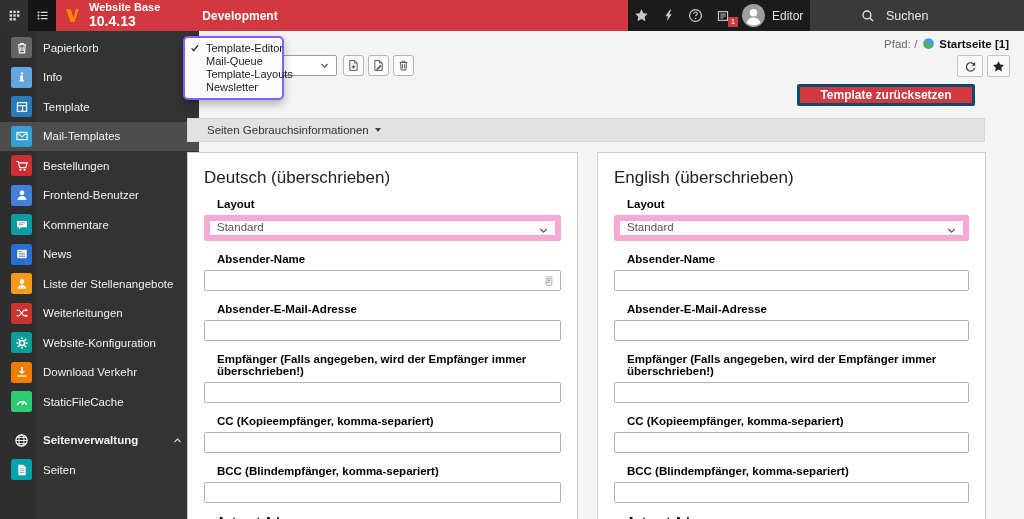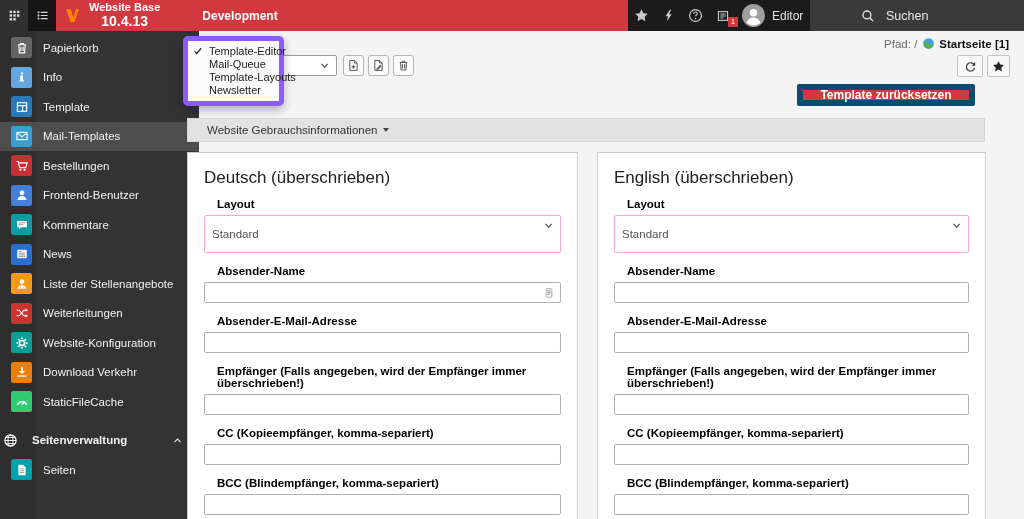--- a/index.html
+++ b/index.html
@@ -6,21 +6,21 @@
   .stage{position:relative;width:1024px;height:519px;overflow:hidden;
          font-family:"Liberation Sans",sans-serif;background:#f4f4f4;
          -webkit-font-smoothing:antialiased;}
   .stage *{box-sizing:border-box;}
 
   
   .topbar{position:absolute;top:0;left:0;width:1024px;height:31px;display:flex;background:#1b1b1b;z-index:40;}
   .tb-sq{width:28px;height:31px;display:flex;align-items:center;justify-content:center;color:#ddd;cursor:pointer;}
   .tb-sq.modules{background:#303030;}
   .tb-sq.pagetree{background:#161616;}
-  .tb-brand{width:572px;height:31px;background:#d2383f;display:flex;align-items:center;color:#fff;text-align:center;}
+  .tb-brand{width:572px;height:31px;background:#d2383f;display:flex;align-items:center;color:#fff;}
   .tb-logo{margin-left:8px;display:flex;align-items:center;}
   .tb-title{margin-left:8px;line-height:1.05;}
   .tb-title .t1{font-size:11px;font-weight:bold;}
   .tb-title .t2{font-size:14px;font-weight:bold;}
   .tb-env{margin-left:42px;font-size:12px;font-weight:bold;}
   .tb-icons{flex:0 0 182px;background:#1b1b1b;display:flex;align-items:center;color:#c8c8c8;}
   .tb-ic{width:27px;display:flex;justify-content:center;align-items:center;position:relative;cursor:pointer;}
   .tb-badge{position:absolute;right:-2px;bottom:-4px;background:#d2383f;color:#fff;font-size:8px;
             line-height:10px;min-width:10px;text-align:center;padding:0 1px;}
   .tb-user{display:flex;align-items:center;margin-left:6px;cursor:pointer;}
@@ -31,65 +31,65 @@
   .tb-search input::placeholder{color:#e8e8e8;opacity:1;}
 
   
   .sidebar{position:absolute;top:31px;left:0;width:199px;height:488px;background:#333;overflow:hidden;}
   .sidebar::before{content:"";position:absolute;left:0;top:0;width:36px;height:100%;background:#2e2e2e;}
   .sb-list{position:relative;padding-top:2px;}
   .sb-item{height:29.5px;display:flex;align-items:center;padding-left:11px;cursor:pointer;position:relative;}
   .sb-item.selected{background:#4d4d4d;}
   .sb-tile{width:21px;height:21px;border-radius:2.5px;display:flex;align-items:center;justify-content:center;flex:0 0 21px;}
   .sb-label{margin-left:11px;font-size:11.5px;color:#f1f1f1;white-space:nowrap;}
-  .sb-section{height:29.5px;display:flex;align-items:center;margin-top:9px;cursor:pointer;position:relative;}
+  .sb-section{height:29.5px;display:flex;align-items:center;padding-left:11px;margin-top:9px;cursor:pointer;position:relative;}
   .sb-section .sb-label{font-weight:bold;}
   .sb-sec-ico{width:21px;display:flex;justify-content:center;flex:0 0 21px;color:#fff;}
   .sb-chev{position:absolute;right:16px;color:#ddd;display:flex;}
 
   
   .path{position:absolute;top:37px;right:15px;display:flex;align-items:center;font-size:11.5px;color:#6a6a6a;z-index:5;}
   .path .globe{margin:0 4px 0 5px;display:flex;}
   .path .page{color:#111;font-weight:bold;cursor:pointer;}
   .mod-select{position:absolute;left:187px;top:55px;width:150px;height:21px;background:#fff;border:1px solid #9c9c9c;
               border-radius:2px;display:flex;align-items:center;justify-content:flex-end;padding-right:6px;color:#555;cursor:pointer;z-index:5;}
   .tool-btns{position:absolute;left:343px;top:55px;display:flex;gap:4px;z-index:5;}
   .tool-btn{width:21px;height:21px;background:#fbfbfb;border:1px solid #b5b5b5;border-radius:3px;
             display:flex;align-items:center;justify-content:center;color:#555;cursor:pointer;}
   .hdr-right{position:absolute;top:55px;right:14px;display:flex;gap:4px;z-index:5;}
   .hdr-btn{height:22px;background:#f8f8f8;border:1px solid #c4c4c4;border-radius:2px;display:flex;
            align-items:center;justify-content:center;color:#333;cursor:pointer;}
   .hdr-btn.refresh{width:26px;}
   .hdr-btn.bookmark{width:23px;font-size:13px;}
 
   
-  .ctx-menu{position:absolute;left:183px;top:36px;width:101px;background:#fbfbfb;border:5px solid #8b5cf6;
+  .ctx-menu{position:absolute;left:183px;top:36px;width:101px;background:#fbfbfb;border:2px solid #8b5cf6;
             border-radius:5px;box-shadow:0 4px 10px rgba(0,0,0,.28);padding:4px 0;z-index:60;}
   .ctx-item{position:relative;font-size:11px;color:#1c1c1c;line-height:13px;padding:0 6px 0 21px;cursor:pointer;white-space:nowrap;}
   .ctx-check{position:absolute;left:5px;top:1px;color:#222;display:flex;}
 
   
   .reset-btn{position:absolute;left:797px;top:84px;width:178px;height:22px;background:#d2383f;color:#fff;
-             border:6px solid #0c4a6e;border-radius:2px;font-size:12px;font-weight:bold;display:flex;
+             border:3px solid #0c4a6e;border-radius:2px;font-size:12px;font-weight:bold;display:flex;
              align-items:center;justify-content:center;cursor:pointer;font-family:"Liberation Sans",sans-serif;}
   .marker-bar{position:absolute;left:187px;top:118px;width:798px;height:24px;background:#e2e2e2;border:1px solid #d6d6d6;
               display:flex;align-items:center;padding-left:19px;font-size:11.5px;color:#333;cursor:pointer;}
   .marker-bar .caret{width:0;height:0;border-left:3.5px solid transparent;border-right:3.5px solid transparent;
                      border-top:4px solid #444;margin-left:6px;}
   .panel{position:absolute;top:152px;height:400px;background:#fff;border:1px solid #cfcfcf;padding:13px 16px;}
   .panel.p0{left:187px;width:391px;}
   .panel.p1{left:597px;width:389px;}
   .panel h2{margin:2px 0 0 0;font-size:17px;font-weight:normal;color:#222;}
   .fld-label{font-size:11.5px;font-weight:bold;color:#000;margin:12px 0 5px 0;padding-left:13px;}
   .fld-label.first{margin-top:10px;}
   .fld-input{position:relative;height:21px;border:1px solid #b0b0b0;border-radius:2px;background:#fff;}
   .fld-input input{width:100%;height:100%;border:0;outline:0;background:transparent;padding:0 7px;
                    font-size:11.5px;color:#333;font-family:"Liberation Sans",sans-serif;}
-  .fld-select{height:38px;border:1px solid #f9a8d4;border-radius:2px;background:#fff;display:flex;
-              align-items:center;padding:0 7px;font-size:11.5px;color:#555;cursor:pointer;position:relative;}
+  .fld-select{height:26px;border:6px solid #f9a8d4;border-radius:2px;background:#fff;display:flex;
+              padding:0 7px;font-size:11.5px;color:#555;cursor:pointer;position:relative;}
   .fld-select .chev{position:absolute;right:6px;top:4px;color:#666;}
   .autofill{position:absolute;right:5px;top:3px;display:flex;}
   svg{display:block;}
 </style>
 </head>
 <body>
 
 <div class="stage">
 
   <div class="topbar">
@@ -390,21 +390,21 @@
             <path d="M2.6 8.6l3.4 3.4 7-8.4" fill="none" stroke="#222" stroke-width="1.9"></path>
           </svg>
         </span><span>Template-Editor</span></div>
       <div class="ctx-item"><span>Mail-Queue</span></div>
       <div class="ctx-item"><span>Template-Layouts</span></div>
       <div class="ctx-item"><span>Newsletter</span></div>
     </div>
 
   <button class="reset-btn">Template zurücksetzen</button>
   <div class="marker-bar">
-    <span>Website Gebrauchsinformationen</span>
+    <span>Seiten Gebrauchsinformationen</span>
     <span class="caret"></span>
   </div>
   <div class="panel p0" id="panel-0">
       <h2>Deutsch (überschrieben)</h2>
       <div class="fld-label first">Layout</div>
       <div class="fld-select">
         <span>Standard</span>
         <span class="chev">
           <svg width="11" height="11" viewBox="0 0 16 16" xmlns="http://www.w3.org/2000/svg">
             <path d="M3.5 5.8L8 10.4l4.5-4.6" fill="none" stroke="#555" stroke-width="1.7"></path>

